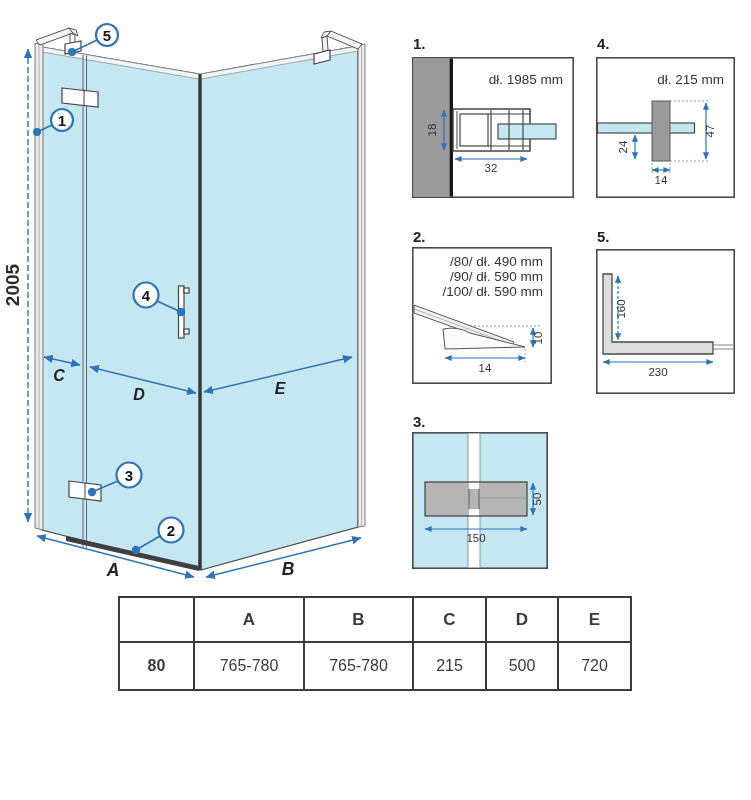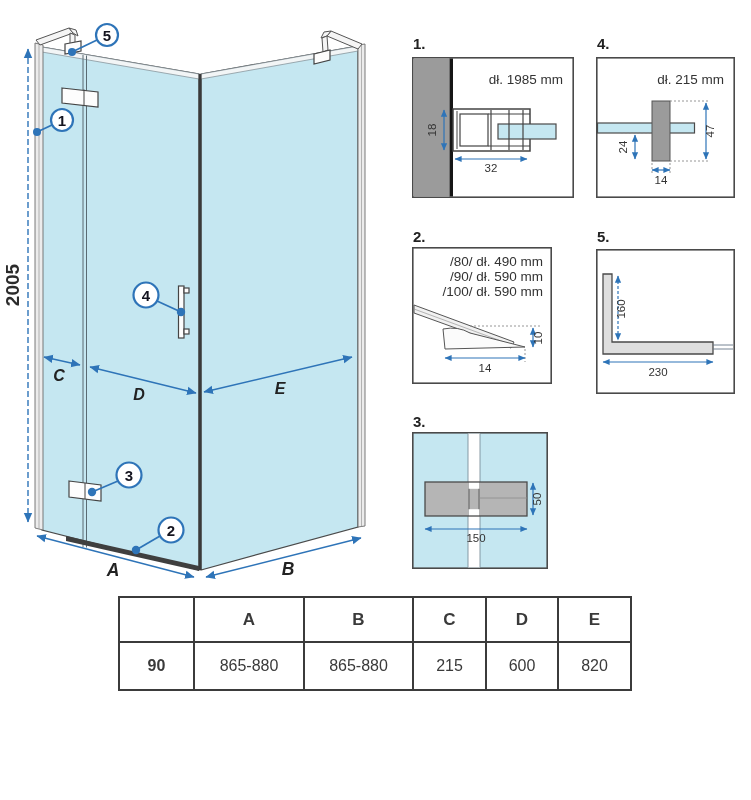--- a/index.html
+++ b/index.html
@@ -281,23 +281,23 @@
         <th></th>
         <th>A</th>
         <th>B</th>
         <th>C</th>
         <th>D</th>
         <th>E</th>
       </tr>
     </thead>
     <tbody>
       <tr>
-        <td class="rowlabel">90</td>
-        <td>865-880</td>
-        <td>865-880</td>
+        <td class="rowlabel">80</td>
+        <td>765-780</td>
+        <td>765-780</td>
         <td>215</td>
-        <td>600</td>
-        <td>820</td>
+        <td>500</td>
+        <td>720</td>
       </tr>
     </tbody>
   </table>
 
 </div>
 
 </body></html>

